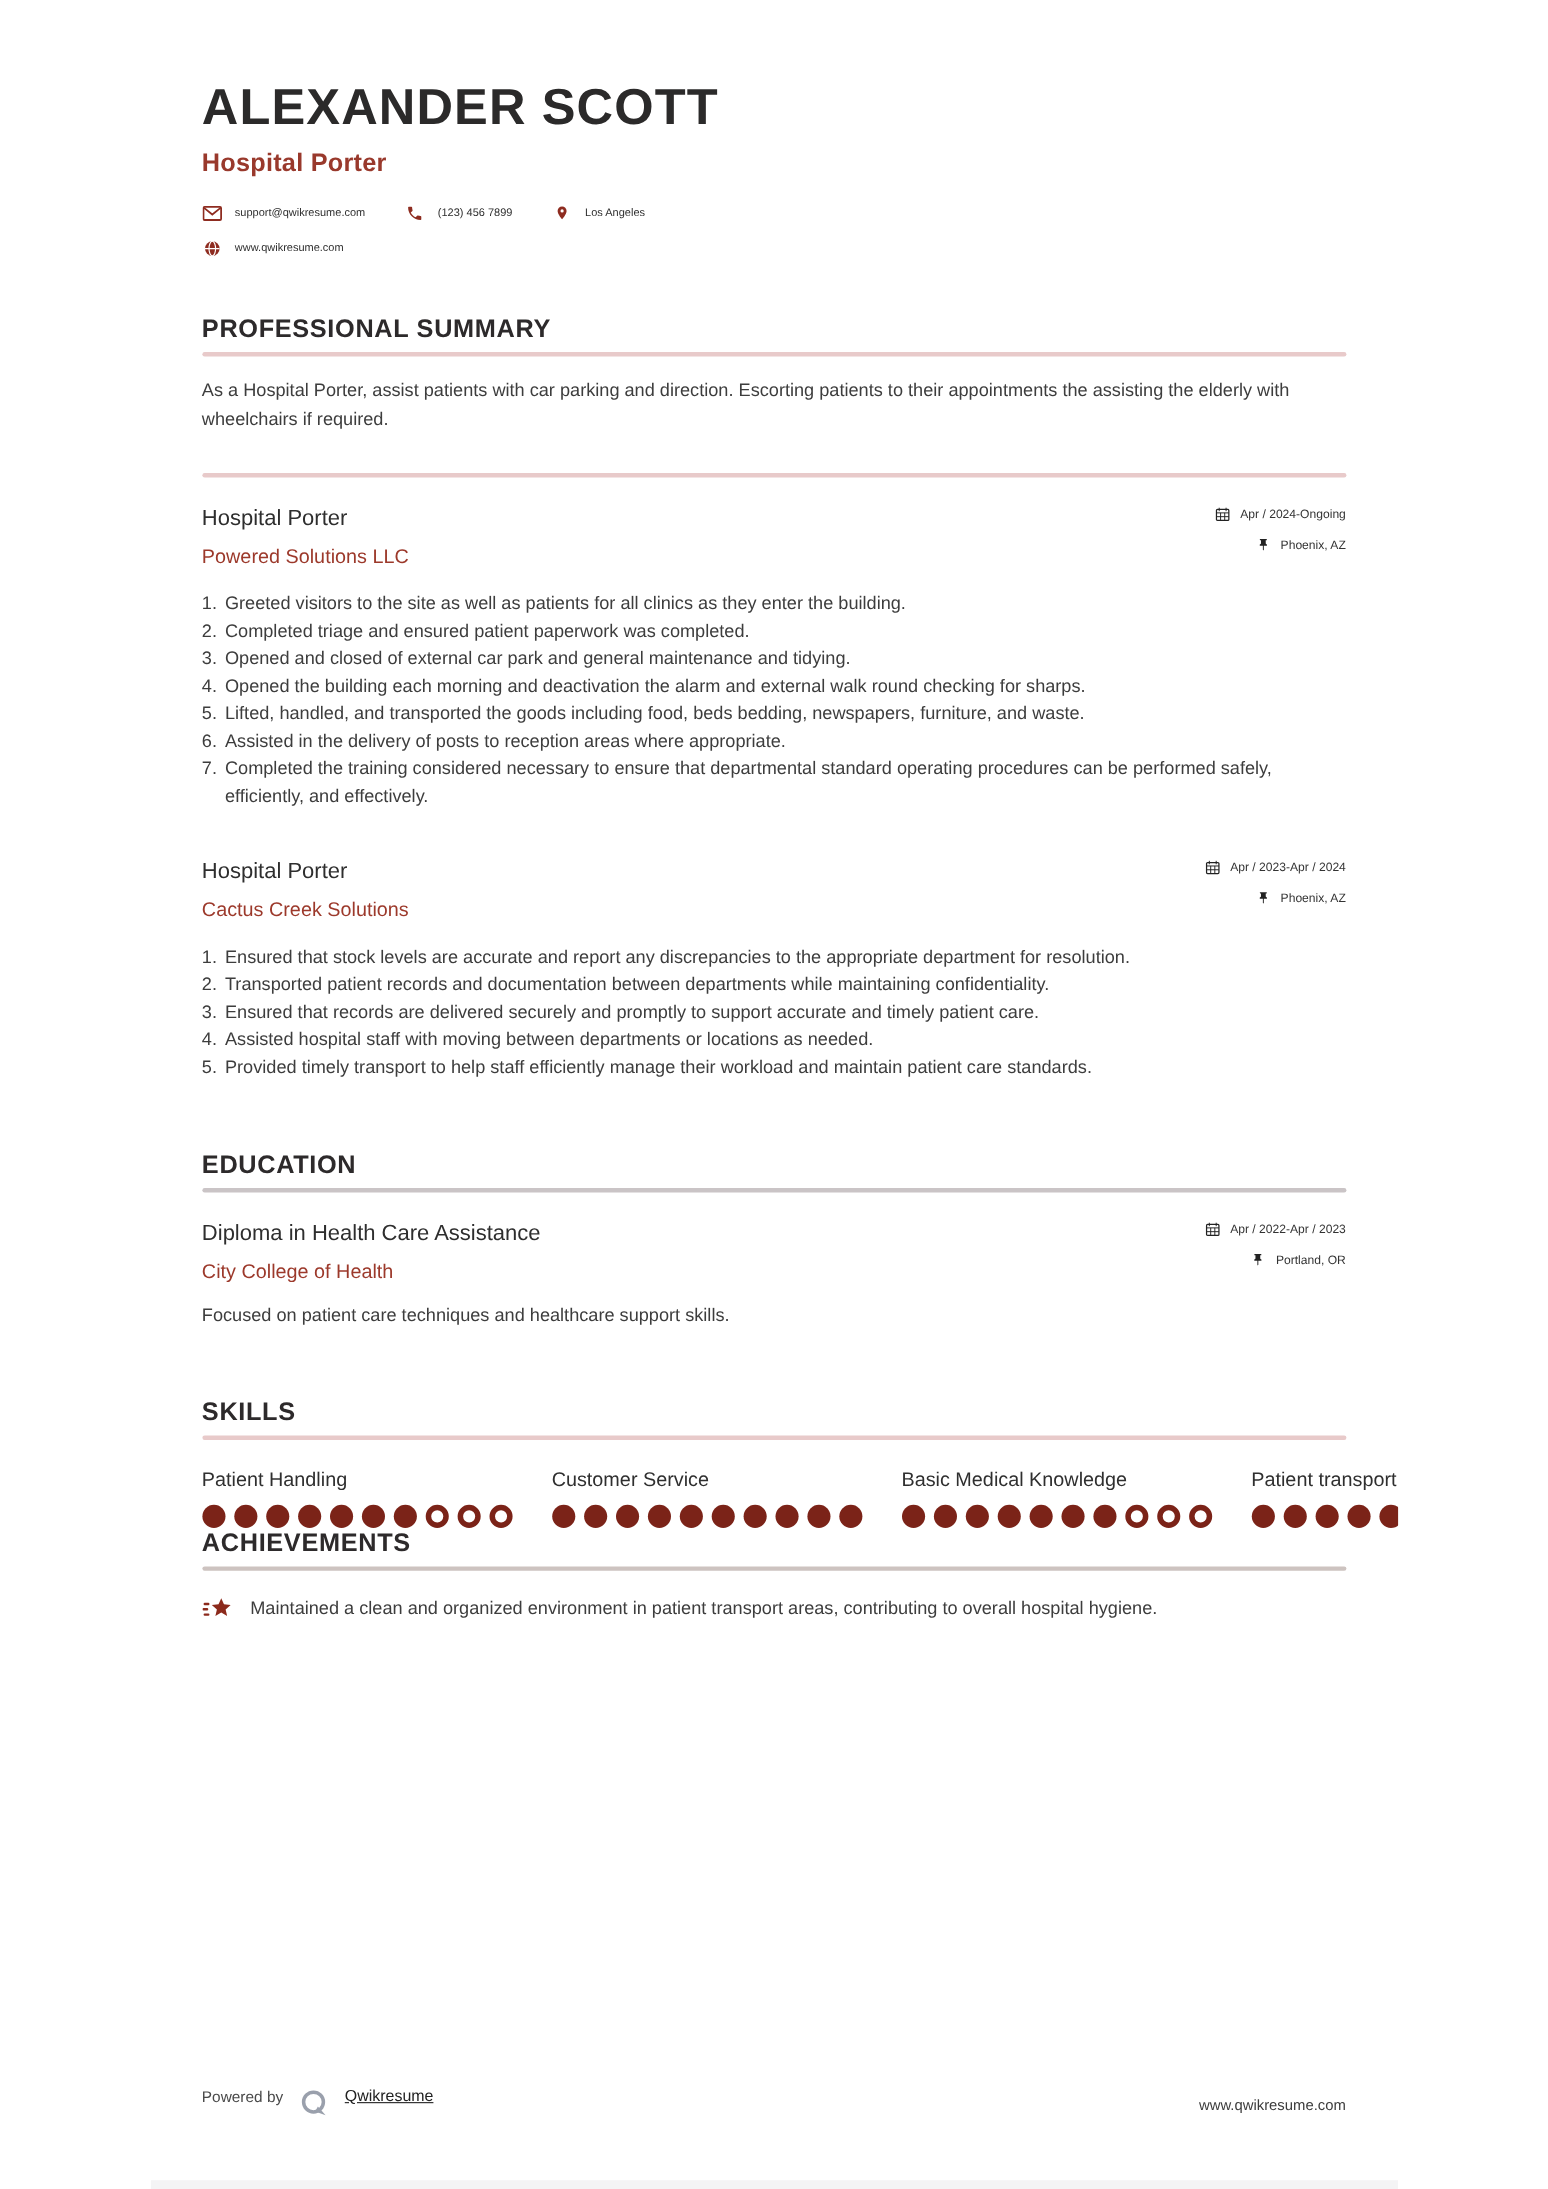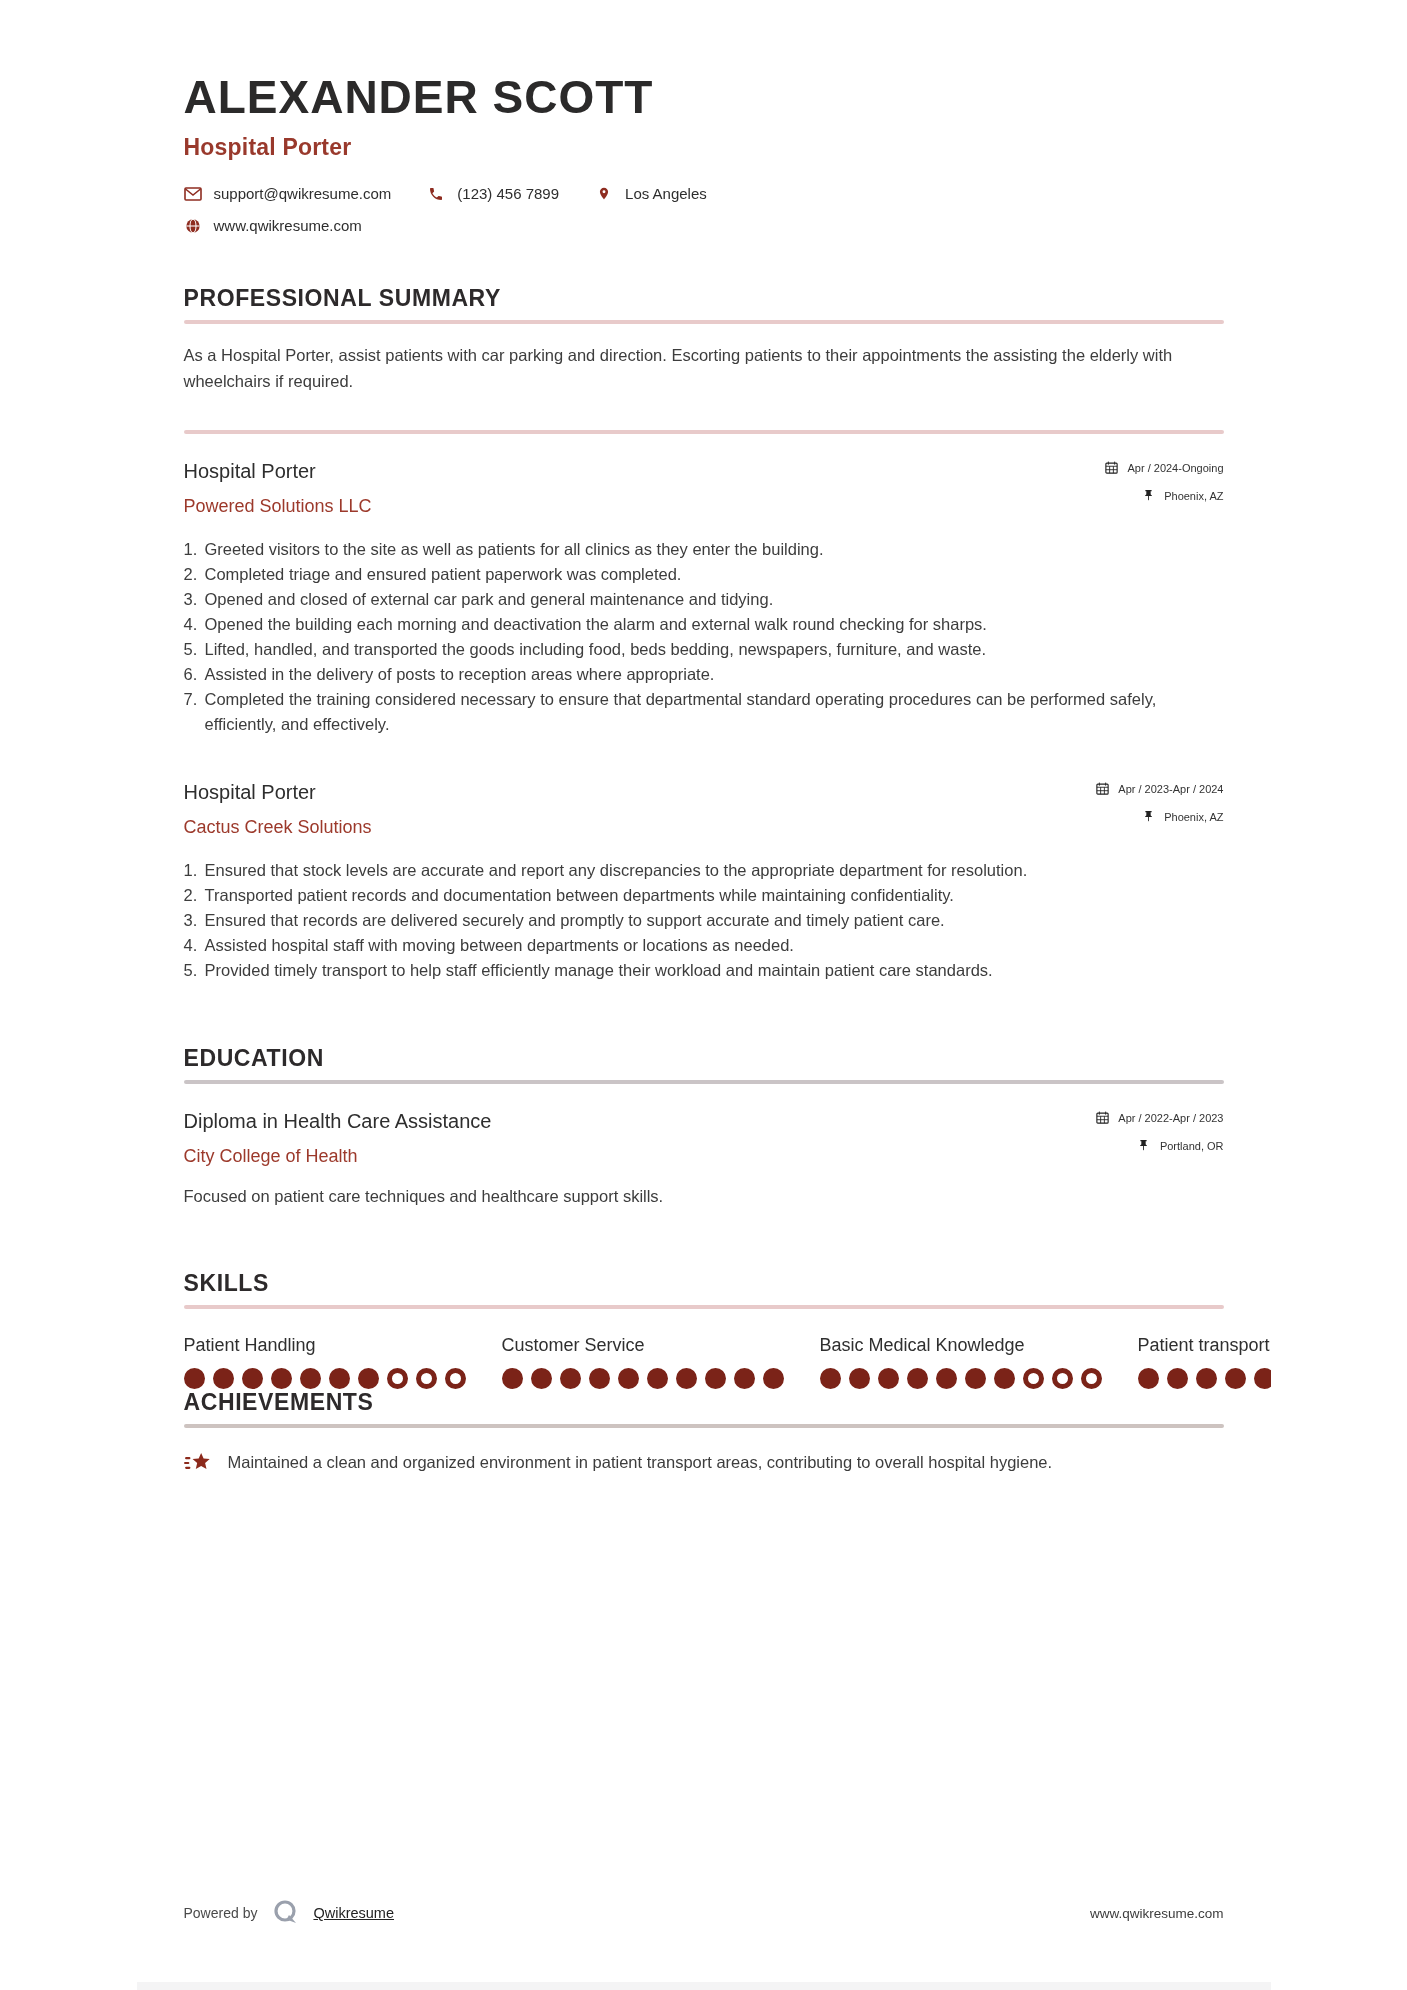--- a/index.html
+++ b/index.html
@@ -4,21 +4,21 @@
 <style>
   * { margin:0; padding:0; box-sizing:border-box; }
   body { background:#ffffff; font-family:"Liberation Sans", sans-serif; }
   .page {
     position:relative; width:1134px; height:1990px; margin:0 auto;
     background:#ffffff; padding:72px 47px 0 47px; overflow:hidden;
   }
   
   .name { font-size:46px; font-weight:700; color:#2b2a2a; letter-spacing:1px; line-height:1.12; }
   .job-title-main { margin-top:10px; font-size:23px; font-weight:700; color:#99392c; letter-spacing:.2px; }
-  .contact-row { display:flex; align-items:center; margin-top:24px; font-size:15px; color:#2e2e2e;text-align:right; }
+  .contact-row { display:flex; align-items:center; margin-top:24px; font-size:10px; color:#2e2e2e;text-align:right; }
   .contact-row.second { margin-top:14px; }
   .contact-item { display:flex; align-items:center; margin-right:36px; }
   .contact-item .cicon { display:inline-flex; width:18px; height:18px; margin-right:12px; align-items:center; justify-content:center; }
   .avatar {
     position:absolute; left:1167px; top:62px; width:186px; height:186px;
     border-radius:50%; background:#7ed7f0; overflow:hidden;
   }
   
   .sec-head { font-size:23px; font-weight:700; color:#2d2a2b; letter-spacing:.6px; }
   .divider { height:4px; border-radius:2px; margin-top:8px; }
@@ -49,21 +49,21 @@
   .dot { width:21px; height:21px; border-radius:50%; }
   .dot.filled { background:#7b2318; }
   .dot.empty { border:5px solid #7b2318; background:#fff; }
   .sec-achievements { }
   .ach { display:flex; align-items:center; margin-top:22px; }
   .ach + .ach { margin-top:18px; }
   .ach-icon { display:inline-flex; width:30px; height:26px; margin-right:14px; flex:0 0 auto; }
   .ach-text { font-size:16.5px; color:#3d3d3d; line-height:25px; }
   
   .footer { position:absolute; left:47px; right:47px; top:1898px; display:flex; justify-content:space-between; align-items:center; }
-  .footer-left { display:flex; align-items:center; }
+  .footer-left { display:flex; align-items:flex-start; }
   .powered { font-size:14px; color:#4a4a4a; margin-right:14px; }
   .qlogo { margin-right:12px; display:inline-flex; }
   .brand { font-size:14.5px; color:#222; text-decoration:underline; cursor:pointer; }
   .footer-url { font-size:13.5px; color:#3c3c3c; cursor:pointer; }
   .bottom-strip { position:absolute; left:0; bottom:0; width:100%; height:8px; background:#f4f4f5; }
 </style>
 </head>
 <body>
 
 <div class="page">

